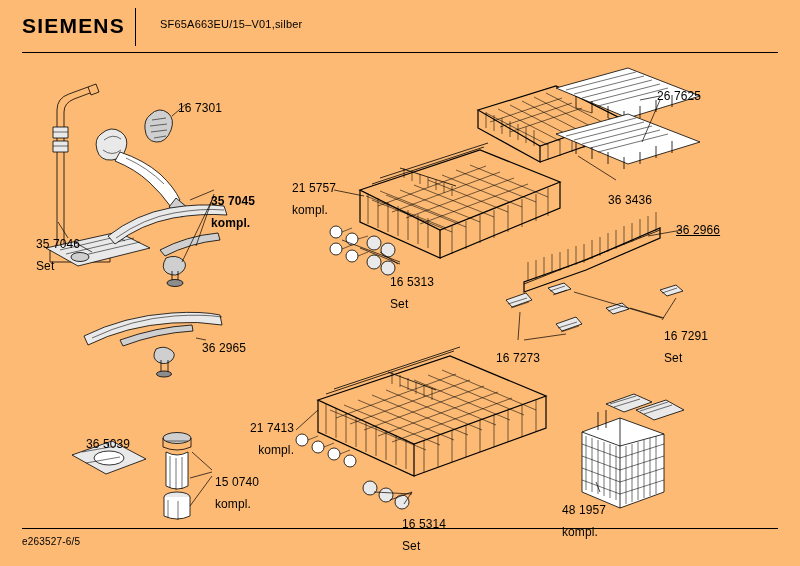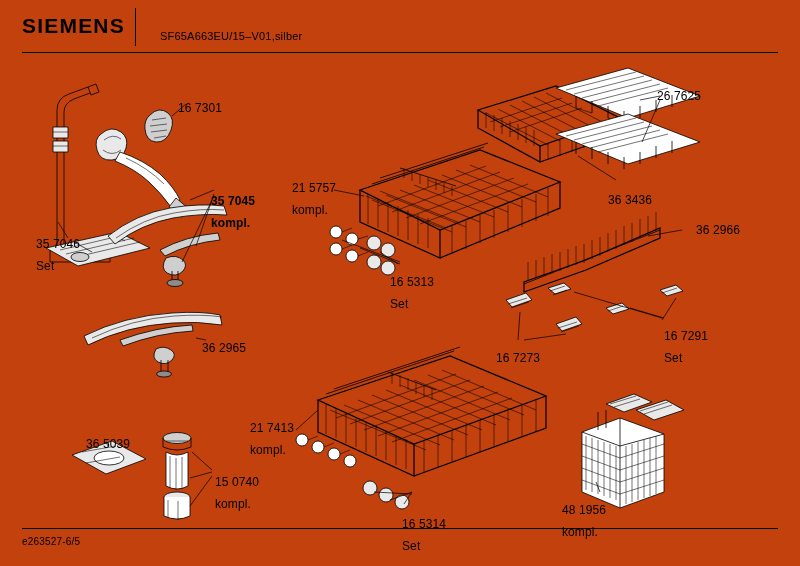--- a/index.html
+++ b/index.html
@@ -8,21 +8,21 @@
     background: #ffffff;
   }
   body {
     font-family: "Liberation Sans", sans-serif;
     color: #000;
   }
   #page {
     position: relative;
     width: 800px;
     height: 566px;
-    background: #c2410c;
+    background: #fdba74;
     overflow: hidden;
   }
   
   .brand {
     position: absolute;
     left: 22px;
     top: 14px;
     font-family: "Liberation Sans", sans-serif;
     font-size: 21px;
     font-weight: bold;
@@ -33,21 +33,21 @@
     position: absolute;
     left: 135px;
     top: 8px;
     width: 1px;
     height: 38px;
     background: #000;
   }
   .model {
     position: absolute;
     left: 160px;
-    top: 30px;
+    top: 18px;
     font-size: 11px;
     letter-spacing: 0.2px;
   }
   .cat {
     position: absolute;
     right: 22px;
     top: 15px;
     text-align: right;
     font-size: 10.5px;
     letter-spacing: 0.3px;
@@ -369,56 +369,56 @@
   </div>
 
   <div class="lbl" style="left:657px; top:80px;">
     <span>26 7625</span>
   </div>
 
   <div class="lbl" style="left:608px; top:184px;">
     <span>36 3436</span>
   </div>
 
-  <div class="lbl" style="left:696px; top:214px;">
+  <div class="lbl" style="left:676px; top:214px;text-decoration:underline;">
     <span>36 2966</span>
   </div>
 
   <div class="lbl" style="left:648px; top:320px;margin-left:16px;">
     <span>16 7291</span><br>
     <span>Set</span>
   </div>
 
   <div class="lbl" style="left:496px; top:342px;">
     <span>16 7273</span>
   </div>
 
   <div class="lbl" style="left:202px; top:332px;">
     <span>36 2965</span>
   </div>
 
-  <div class="lbl" style="left:250px; top:412px;">
+  <div class="lbl" style="left:250px; top:412px;text-align:right;">
     <span>21 7413</span><br>
     <span>kompl.</span>
   </div>
 
   <div class="lbl" style="left:86px; top:428px;">
     <span>36 5039</span>
   </div>
 
   <div class="lbl" style="left:215px; top:466px;">
     <span>15 0740</span><br>
     <span>kompl.</span>
   </div>
 
   <div class="lbl" style="left:402px; top:508px;">
     <span>16 5314</span><br>
     <span>Set</span>
   </div>
 
   <div class="lbl" style="left:562px; top:494px;">
-    <span>48 1956</span><br>
+    <span>48 1957</span><br>
     <span>kompl.</span>
   </div>
 
   <div class="footer-rule"></div>
   <div class="footer-code">e263527-6/5</div>
 </div>
 
 </body></html>

